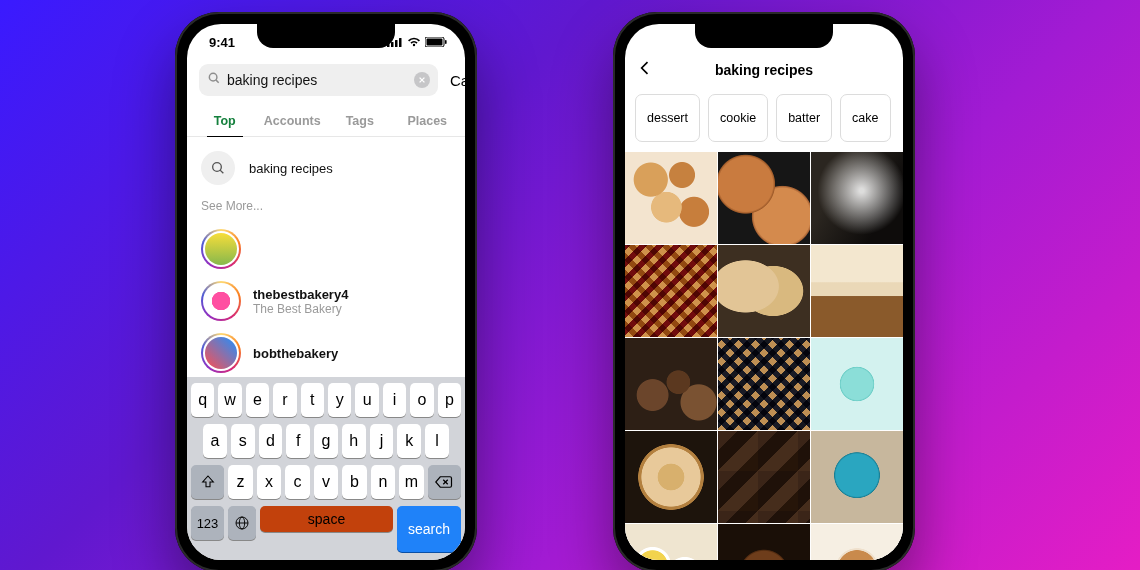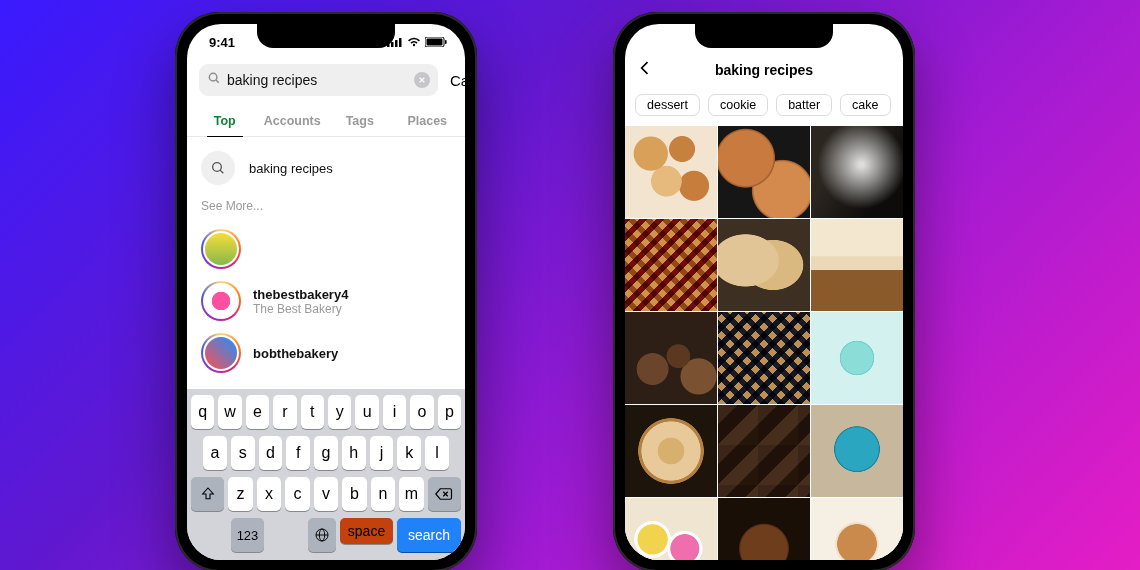--- a/index.html
+++ b/index.html
@@ -138,49 +138,48 @@
     box-shadow: 0 1px 0 #888;
     display: flex; align-items: center; justify-content: center;
   }
   .krow.row3 { gap: 4px; }
   .krow.bottom { gap: 4px; margin-bottom: 0; }
   .k123, .kglobe {
     height: 34px; background: #adb3bc; border-radius: 5px;
     box-shadow: 0 1px 0 #888;
     display: flex; align-items: center; justify-content: center;
     font-size: 13px;
-    margin-left: 40px;
   }
   .k123 { width: 33px; }
   .kglobe { width: 28px; }
   .kspace {
     flex: 1; height: 26px; background: #c2410c; border-radius: 5px;
     box-shadow: 0 1px 0 #888;
     display: flex; align-items: center; justify-content: center;
     font-size: 14px;
   }
   .ksearch {
-    width: 64px; height: 34px; background: #1f82f9; border-radius: 5px;
+    width: 64px; height: 46px; background: #1f82f9; border-radius: 5px;
     box-shadow: 0 1px 0 #0a4fa5;
     display: flex; align-items: center; justify-content: center;
     font-size: 14px; color: #fff;
   }
 
   
   .p2-header {
     display: flex; align-items: center; justify-content: center;
     position: relative; height: 36px; border-bottom: 0;
   }
   .back-btn { position: absolute; left: 10px; top: 6px; }
   .p2-title { font-size: 14px; font-weight: 600; }
 
   .chips { display: flex; gap: 8px; padding: 6px 10px 10px; overflow: hidden; }
   .chip {
     border: 1px solid #dcdcdc; border-radius: 7px;
-    padding: 3px 11px; font-size: 12.5px; font-weight: 500;
+    padding: 16px 11px; font-size: 12.5px; font-weight: 500;
     white-space: nowrap;
   }
 
   
   .grid { display: grid; grid-template-columns: repeat(3, 1fr); gap: 1px; background: #fff; }
   .cell { aspect-ratio: 1/1; background-size: cover; background-position: center; }
 
   
   .c-cookies { background:
     radial-gradient(circle at 28% 30%, #d9a05a 18%, transparent 19%),

